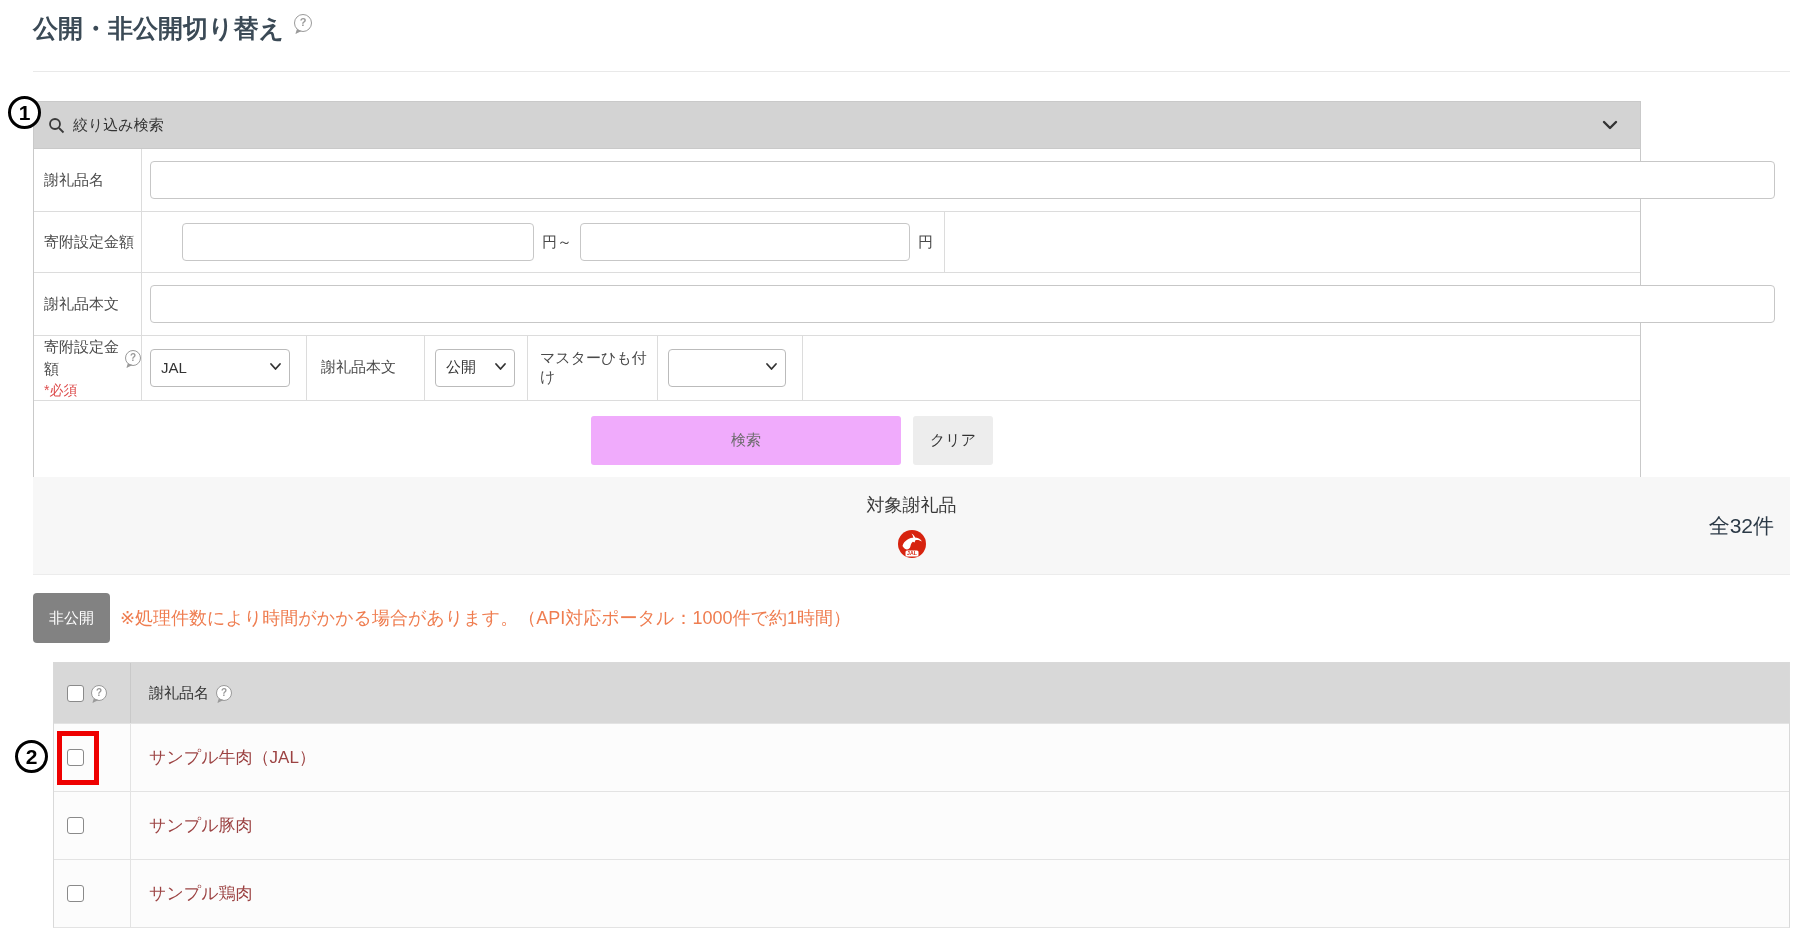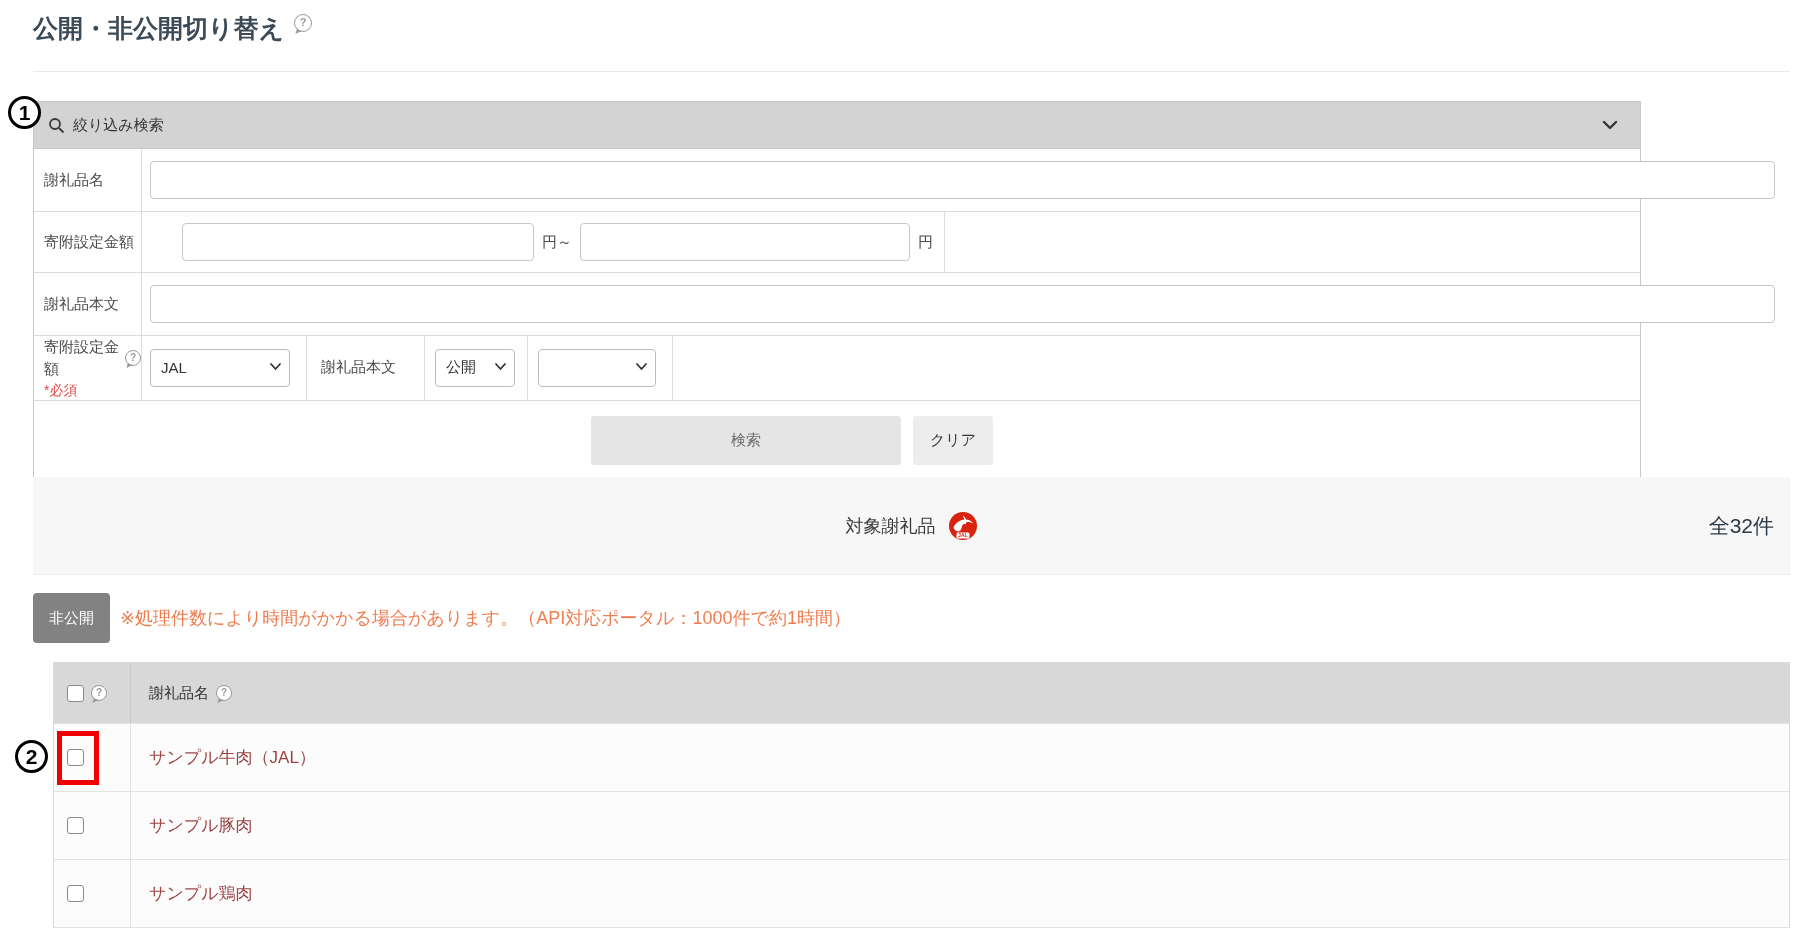--- a/index.html
+++ b/index.html
@@ -108,33 +108,33 @@
   .select .sel-chev { position:absolute; right:7px; top:12px; display:flex; }
   .select.w140 { width:140px; }
   .select.w80  { width:80px;  }
   .select.w118 { width:118px; }
 
   .btn-row {
     height:80px; display:flex; align-items:center; justify-content:center;
     gap:12px; transform:translateX(-45px);
   }
   .btn-search {
-    width:310px; height:49px; background:#e5e5e5; border:none; border-radius:3px;
+    width:310px; height:49px; background:#f0abfc; border:none; border-radius:3px;
     font-size:15px; color:#6b6b6b; cursor:pointer; font-family:inherit;
   }
   .btn-clear {
     height:49px; padding:0 17px; background:#ededed; border:none; border-radius:3px;
     font-size:15px; color:#333; cursor:pointer; font-family:inherit;
   }
 
   
   .summary-band {
     position:absolute; left:33px; top:477px; width:1757px; height:98px;
     background:#f7f7f7; border-bottom:1px solid #ececec;
-    display:flex; align-items:center; justify-content:center; gap:12px;
+    display:flex; align-items:center; justify-content:center; gap:12px;flex-direction:column;
   }
   .summary-label { font-size:18px; color:#3a3a3a; }
   .total-count {
     position:absolute; right:16px; top:0; height:98px;
     display:flex; align-items:center;
     font-size:21px; font-weight:normal; color:#2c3a47;
   }
 
   
   .btn-unpublish {
@@ -269,20 +269,23 @@
       <div class="cell c-sel3">
         <div class="select w80">
           <span>公開</span>
           <span class="sel-chev">
             <svg class="icon-svg" width="13" height="9" viewBox="0 0 13 9">
               <polyline points="2,2 6.5,7 11,2" fill="none" stroke="#333" stroke-width="1.8" stroke-linecap="round" stroke-linejoin="round"></polyline>
             </svg>
           </span>
         </div>
       </div>
+      <div class="cell c-lab4">
+        <span>マスターひも付け</span>
+      </div>
       <div class="cell c-sel5">
         <div class="select w118">
           <span></span>
           <span class="sel-chev">
             <svg class="icon-svg" width="13" height="9" viewBox="0 0 13 9">
               <polyline points="2,2 6.5,7 11,2" fill="none" stroke="#333" stroke-width="1.8" stroke-linecap="round" stroke-linejoin="round"></polyline>
             </svg>
           </span>
         </div>
       </div>

